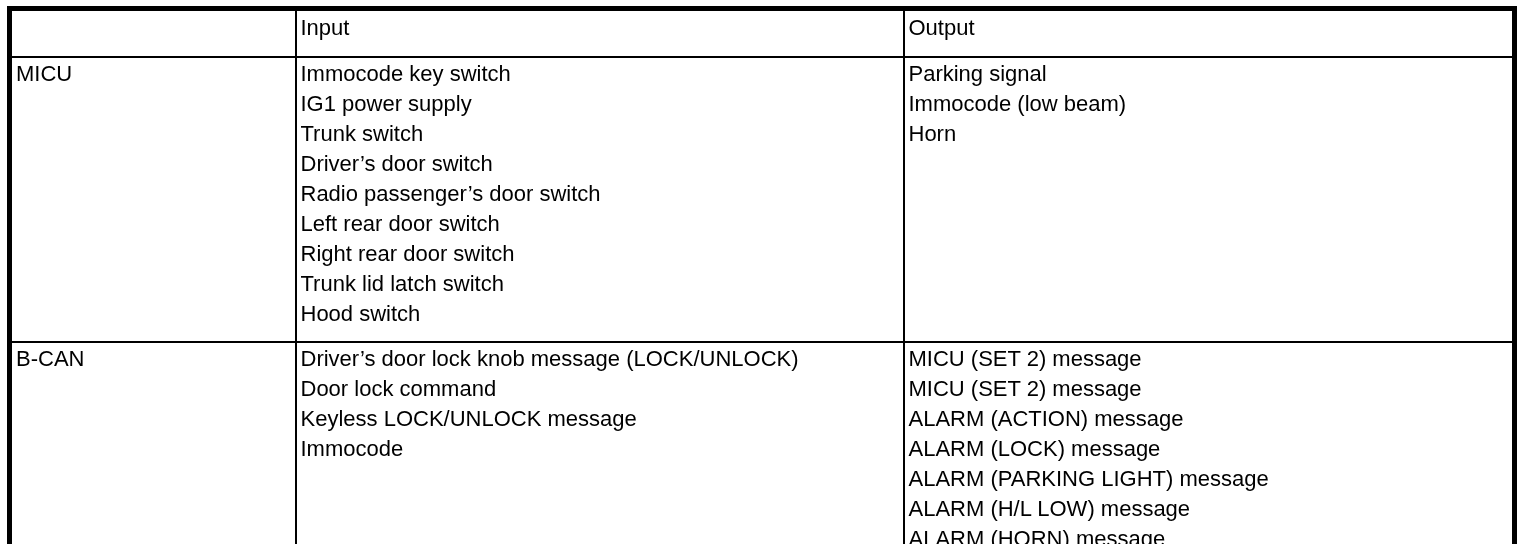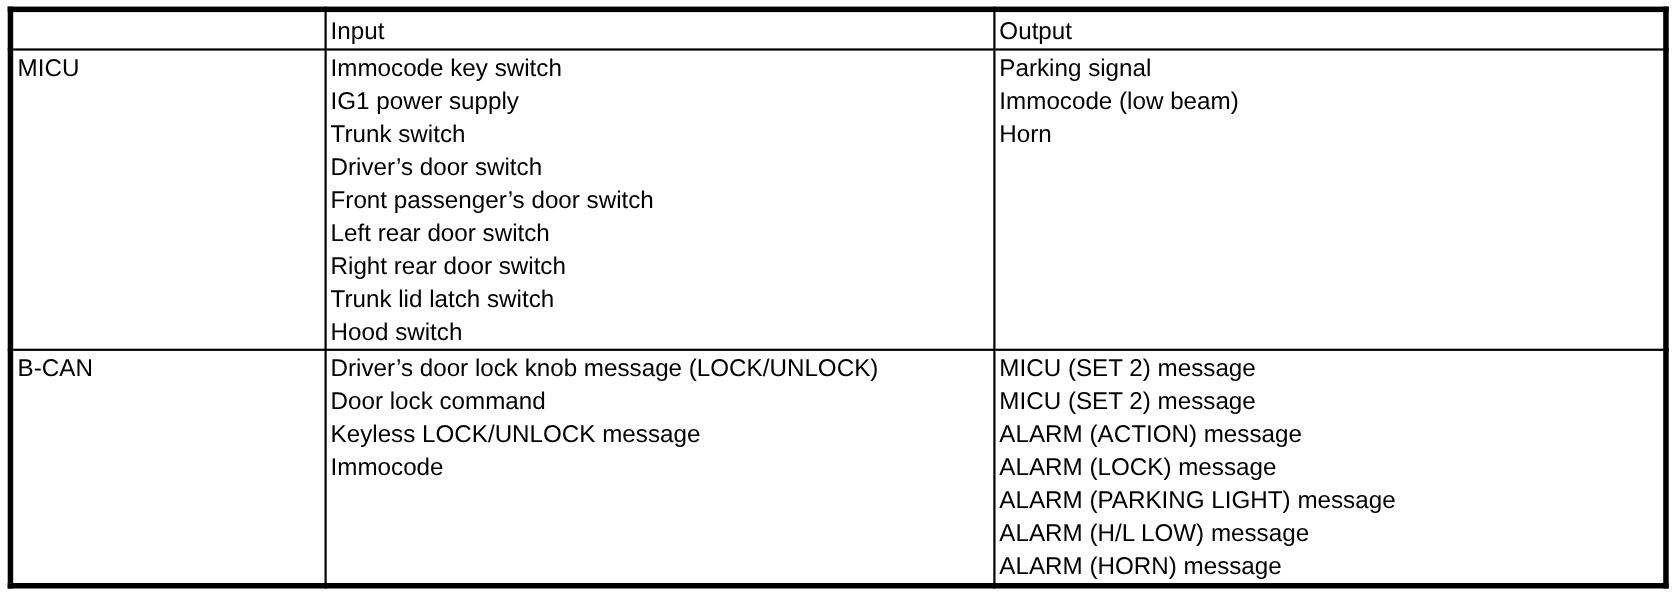--- a/index.html
+++ b/index.html
@@ -18,21 +18,21 @@
   table.io-table {
     border-collapse: collapse;
     table-layout: fixed;
     width: 1505px;
     border: 5px solid #000000;
     background: #ffffff;
   }
   table.io-table td {
     border: 2px solid #000000;
     vertical-align: top;
-    padding: 1px 2px 0 4px;
+    padding: 1px 2px 12px 4px;
     font-size: 22px;
     line-height: 30px;
     color: #000000;
     overflow: hidden;
     white-space: nowrap;
   }
   tr.header-row td {
     height: 34px;
     line-height: 32px;
   }
@@ -60,21 +60,21 @@
         <td>Input</td>
         <td>Output</td>
       </tr>
       <tr>
         <td>MICU</td>
         <td>
             <div class="cell-line">Immocode key switch</div>
             <div class="cell-line">IG1 power supply</div>
             <div class="cell-line">Trunk switch</div>
             <div class="cell-line">Driver’s door switch</div>
-            <div class="cell-line">Front passenger’s door switch</div>
+            <div class="cell-line">Radio passenger’s door switch</div>
             <div class="cell-line">Left rear door switch</div>
             <div class="cell-line">Right rear door switch</div>
             <div class="cell-line">Trunk lid latch switch</div>
             <div class="cell-line">Hood switch</div>
           </td>
         <td>
             <div class="cell-line">Parking signal</div>
             <div class="cell-line">Immocode (low beam)</div>
             <div class="cell-line">Horn</div>
           </td>

